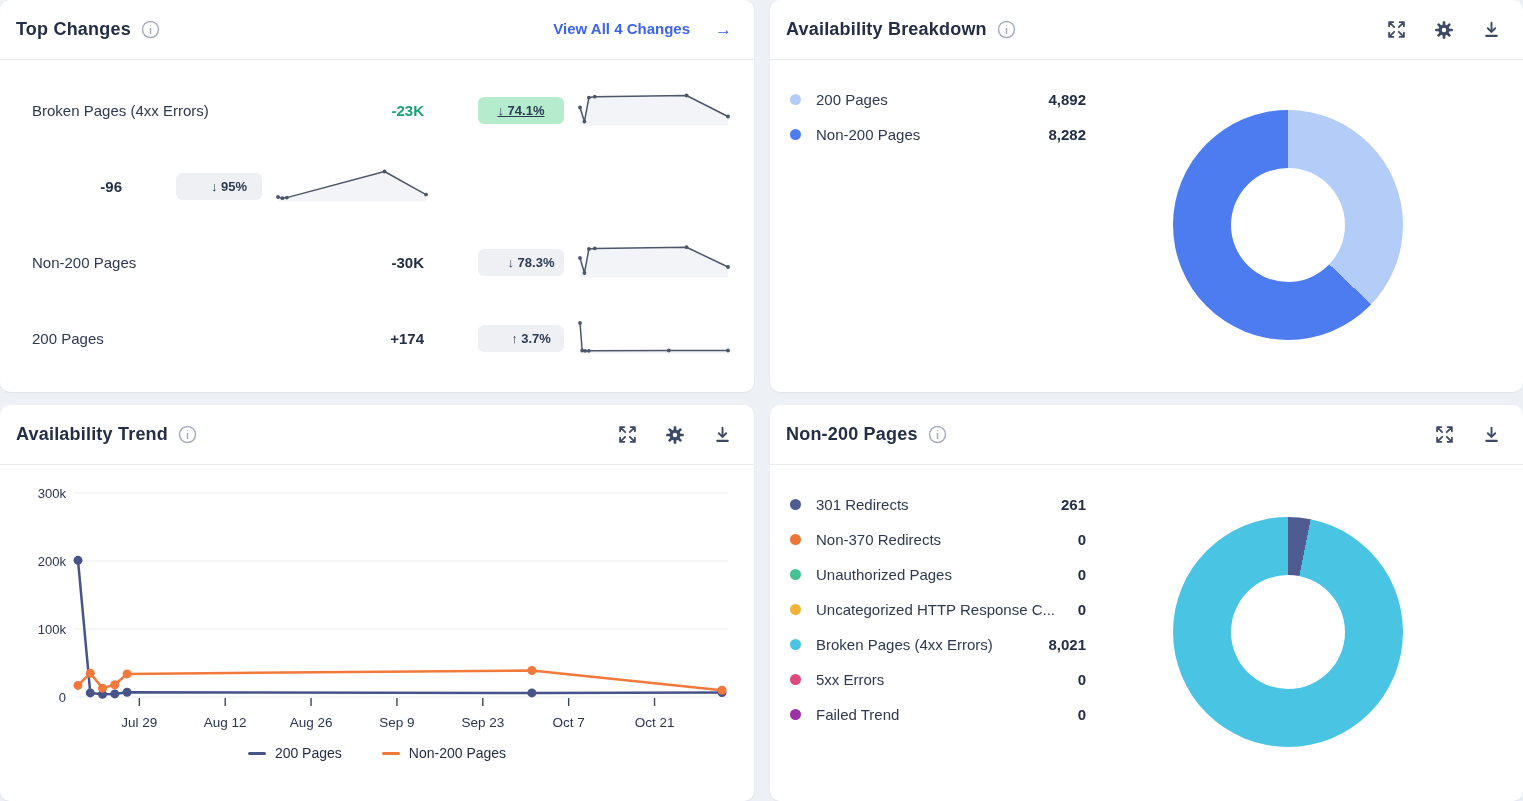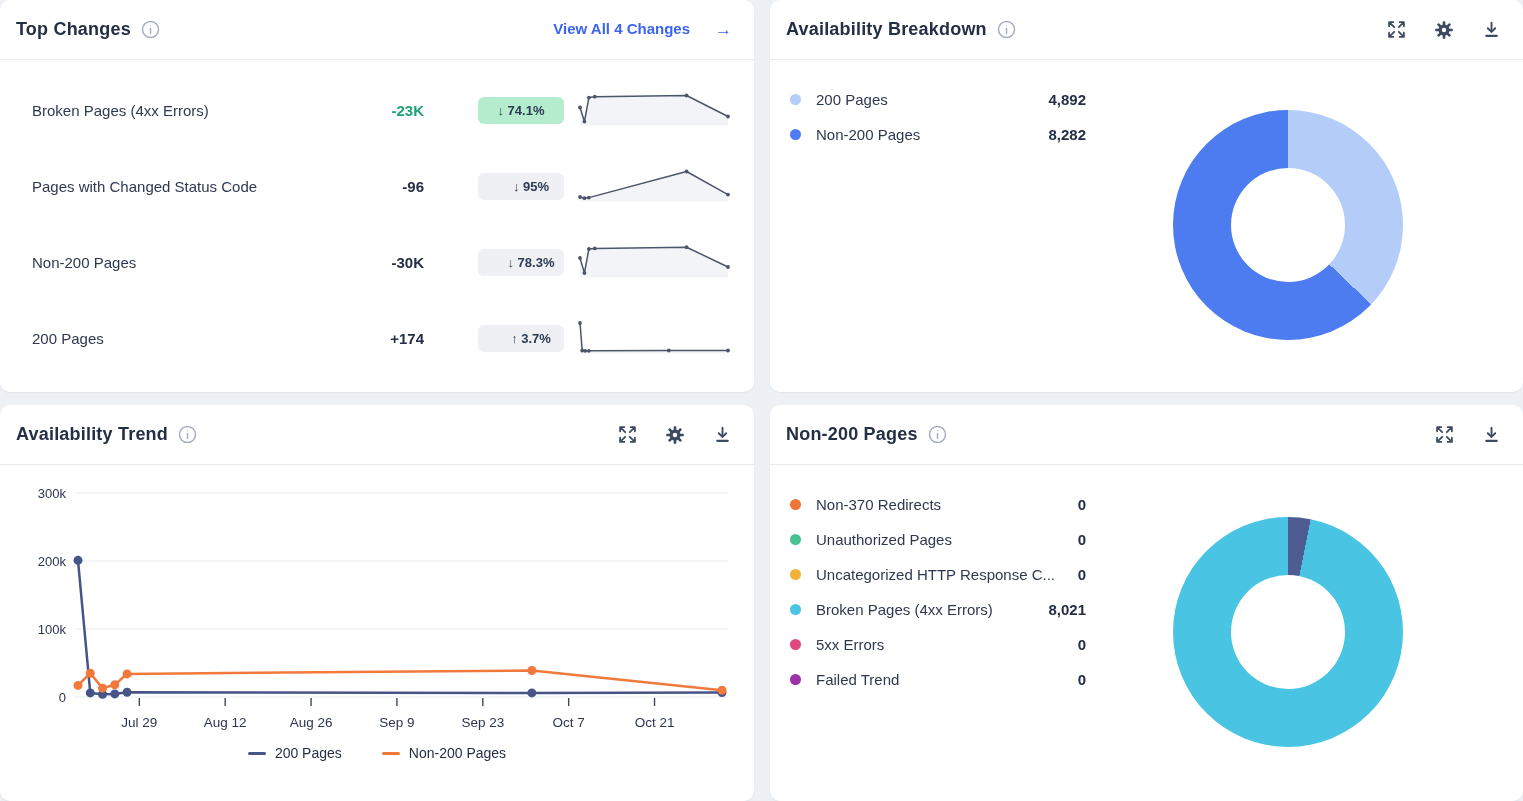--- a/index.html
+++ b/index.html
@@ -63,21 +63,21 @@
     padding: 0 24px 0 32px;
   }
   .tc-label { flex: 1; font-size: 15px; color: #2e3950; }
   .tc-value { width: 90px; text-align: right; font-size: 15px; font-weight: 700; color: #242e45; }
   .tc-value.green { color: #1ba372; }
   .tc-badge {
     width: 86px; height: 27px; margin-left: 54px;
     border-radius: 6px; display: flex; align-items: center; justify-content: center;
     font-size: 13px; font-weight: 700; color: #2d3b52;
   }
-  .tc-badge.badge-green { background: #b5ecce; }
+  .tc-badge.badge-green { background: #b5ecce; text-decoration: underline; }
   .tc-badge.badge-gray  { background: #eef0f3; padding-left: 20px; }
   .tc-spark { margin-left: 14px; width: 152px; height: 38px; }
 
   
   .legend { padding: 22px 24px 0 20px; }
   .legend-item { height: 35px; display: flex; align-items: center; width: 296px; cursor: pointer; }
   .legend-dot { width: 11px; height: 11px; border-radius: 50%; margin-right: 15px; flex: 0 0 11px; }
   .legend-label { flex: 1; font-size: 15px; color: #2e3950; white-space: nowrap; overflow: hidden; }
   .legend-value { font-size: 15px; font-weight: 700; color: #242e45; }
 
@@ -124,21 +124,20 @@
             <circle cx="2" cy="16.5" r="1.9" fill="#4d5669"></circle>
             <circle cx="6.4399999999999995" cy="30.6" r="1.9" fill="#4d5669"></circle>
             <circle cx="10.879999999999999" cy="6.6" r="1.9" fill="#4d5669"></circle>
             <circle cx="16.8" cy="5.699999999999999" r="1.9" fill="#4d5669"></circle>
             <circle cx="108.56" cy="4.5" r="1.9" fill="#4d5669"></circle>
             <circle cx="150" cy="25.5" r="1.9" fill="#4d5669"></circle>
           </svg>
   </div>
 
   <div class="tc-row">
-    <span class="tc-label">Pages with Changed Status Code</span>
     <span class="tc-value">-96</span>
     <span class="tc-badge badge-gray">↓ 95%</span>
     <svg class="tc-spark" width="152" height="38">
             <polygon points="2,30 6.4399999999999995,31.2 10.879999999999999,30.6 108.56,4.5 150,27.599999999999998 150,34.5 2,34.5" fill="#f3f4f7" stroke="none"></polygon>
             <polyline points="2,30 6.4399999999999995,31.2 10.879999999999999,30.6 108.56,4.5 150,27.599999999999998" fill="none" stroke="#4d5669" stroke-width="1.5" stroke-linejoin="round"></polyline>
             <circle cx="2" cy="30" r="1.9" fill="#4d5669"></circle>
             <circle cx="6.4399999999999995" cy="31.2" r="1.9" fill="#4d5669"></circle>
             <circle cx="10.879999999999999" cy="30.6" r="1.9" fill="#4d5669"></circle>
             <circle cx="108.56" cy="4.5" r="1.9" fill="#4d5669"></circle>
             <circle cx="150" cy="27.599999999999998" r="1.9" fill="#4d5669"></circle>
@@ -405,20 +404,25 @@
               <svg width="19" height="19" viewBox="0 0 18 18" fill="none" stroke="currentColor" stroke-width="1.8" stroke-linecap="round" stroke-linejoin="round">
                 <path d="M9 2.5 V11"></path>
                 <path d="M5.5 7.8 L9 11.3 L12.5 7.8"></path>
                 <path d="M4 15 H14" stroke-width="2"></path>
               </svg>
             </span>
           </button>
         </div>
     </header>
     <div class="legend">
+  <div class="legend-item">
+    <span class="legend-dot" style="background: rgb(78, 92, 146);"></span>
+    <span class="legend-label">301 Redirects</span>
+    <span class="legend-value">261</span>
+  </div>
 
   <div class="legend-item">
     <span class="legend-dot" style="background: rgb(237, 117, 53);"></span>
     <span class="legend-label">Non-370 Redirects</span>
     <span class="legend-value">0</span>
   </div>
 
   <div class="legend-item">
     <span class="legend-dot" style="background: rgb(69, 195, 146);"></span>
     <span class="legend-label">Unauthorized Pages</span>

